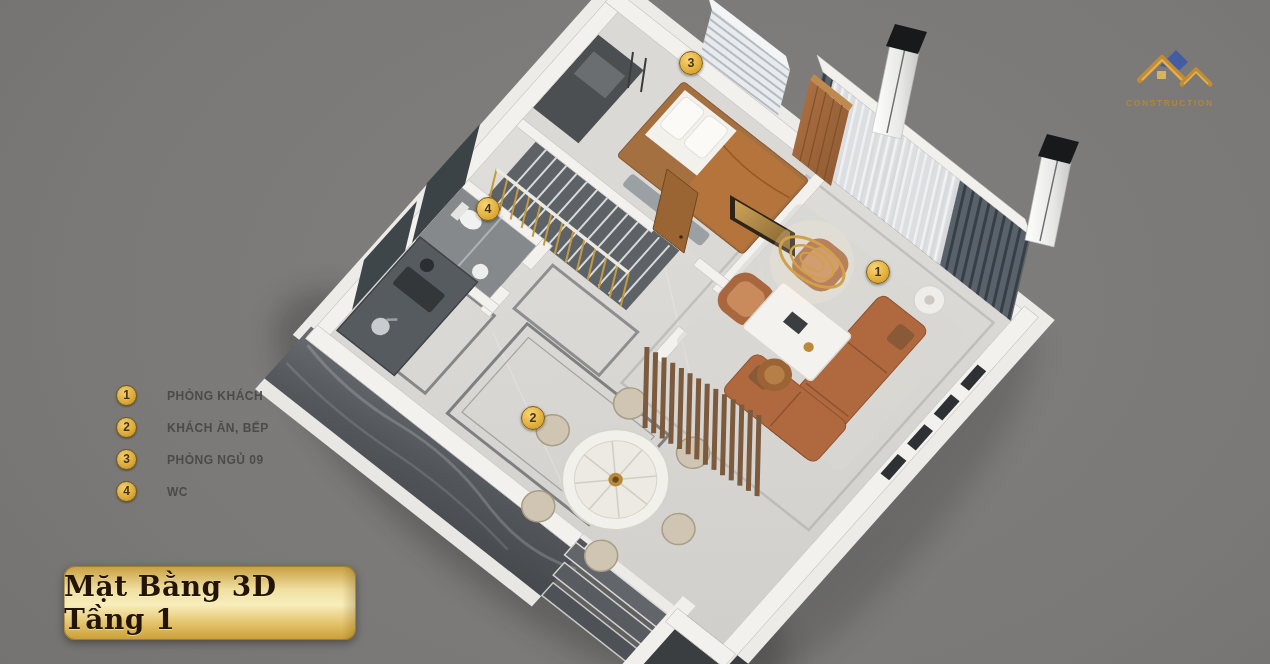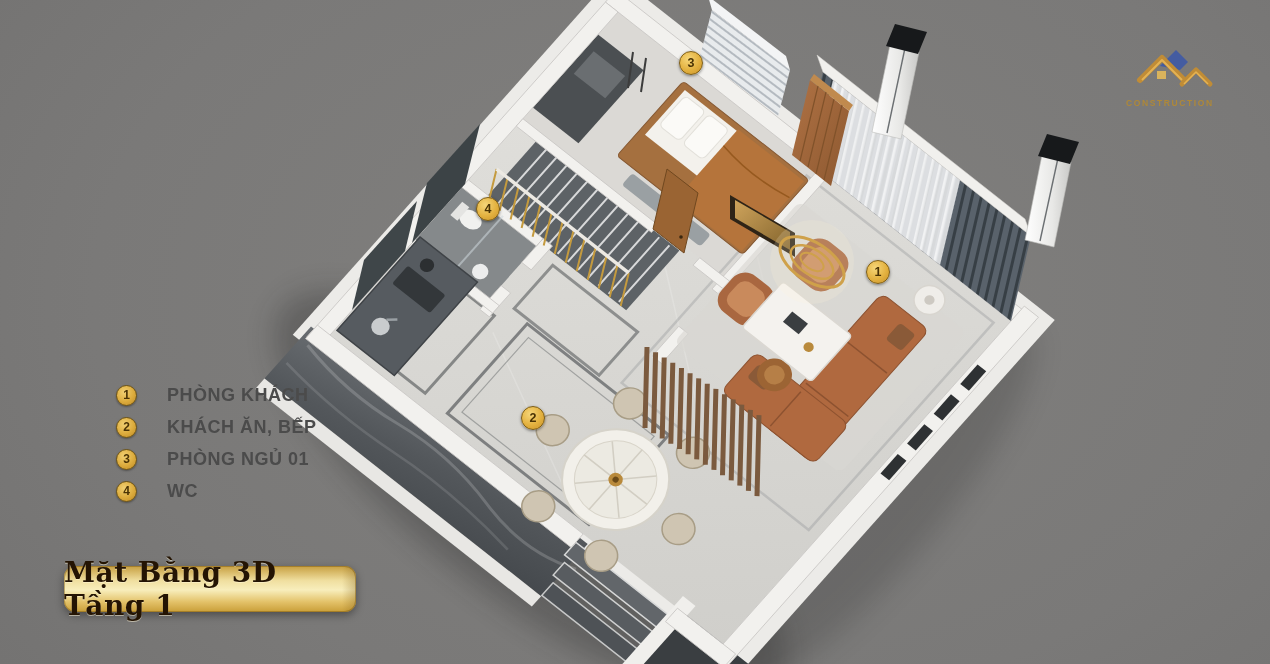--- a/index.html
+++ b/index.html
@@ -24,27 +24,27 @@
   .legend{position:absolute;left:116px;top:385px;}
   .legend-row{display:flex;align-items:center;height:21px;margin-bottom:11px;}
   .legend-badge{
     width:21px;height:21px;border-radius:50%;flex:0 0 21px;
     background:radial-gradient(circle at 38% 32%, #f0cf72 0%, #dcab3c 55%, #bd8a26 100%);
     border:1.5px solid #6f5413;box-sizing:border-box;
     color:#4a3305;font-weight:bold;font-size:12px;line-height:18px;text-align:center;
     box-shadow:0 1px 2px rgba(0,0,0,.35);
   }
   .legend-label{
-    margin-left:30px;font-size:18px;font-weight:600;color:#4b4b4b;
+    margin-left:30px;font-size:12px;font-weight:600;color:#4b4b4b;
     letter-spacing:.5px;white-space:nowrap;
   }
 
   
   .banner{
-    position:absolute;left:64px;top:566px;width:292px;height:46px;border-radius:11px;
+    position:absolute;left:64px;top:566px;width:292px;height:74px;border-radius:11px;
     background:linear-gradient(180deg,#c79f40 0%,#f0dfa0 32%,#f8eebc 52%,#e3c269 78%,#c99e38 100%);
     box-shadow:0 3px 8px rgba(0,0,0,.38), inset 0 0 0 1px rgba(122,86,16,.45);
     display:flex;align-items:center;justify-content:center;
   }
   .banner::after{
     content:"";position:absolute;right:0;top:0;width:14px;height:100%;
     border-radius:0 11px 11px 0;
     background:linear-gradient(90deg,rgba(120,84,12,0) 0%,rgba(120,84,12,.30) 100%);
   }
   .banner-text{
@@ -301,21 +301,21 @@
     <div class="legend-row">
       <div class="legend-badge">1</div>
       <div class="legend-label">PHÒNG KHÁCH</div>
     </div>
     <div class="legend-row">
       <div class="legend-badge">2</div>
       <div class="legend-label">KHÁCH ĂN, BẾP</div>
     </div>
     <div class="legend-row">
       <div class="legend-badge">3</div>
-      <div class="legend-label">PHÒNG NGỦ 01</div>
+      <div class="legend-label">PHÒNG NGỦ 09</div>
     </div>
     <div class="legend-row">
       <div class="legend-badge">4</div>
       <div class="legend-label">WC</div>
     </div>
   </div>
 
   <div class="banner">
     <span class="banner-text">Mặt Bằng 3D Tầng 1</span>
   </div>

